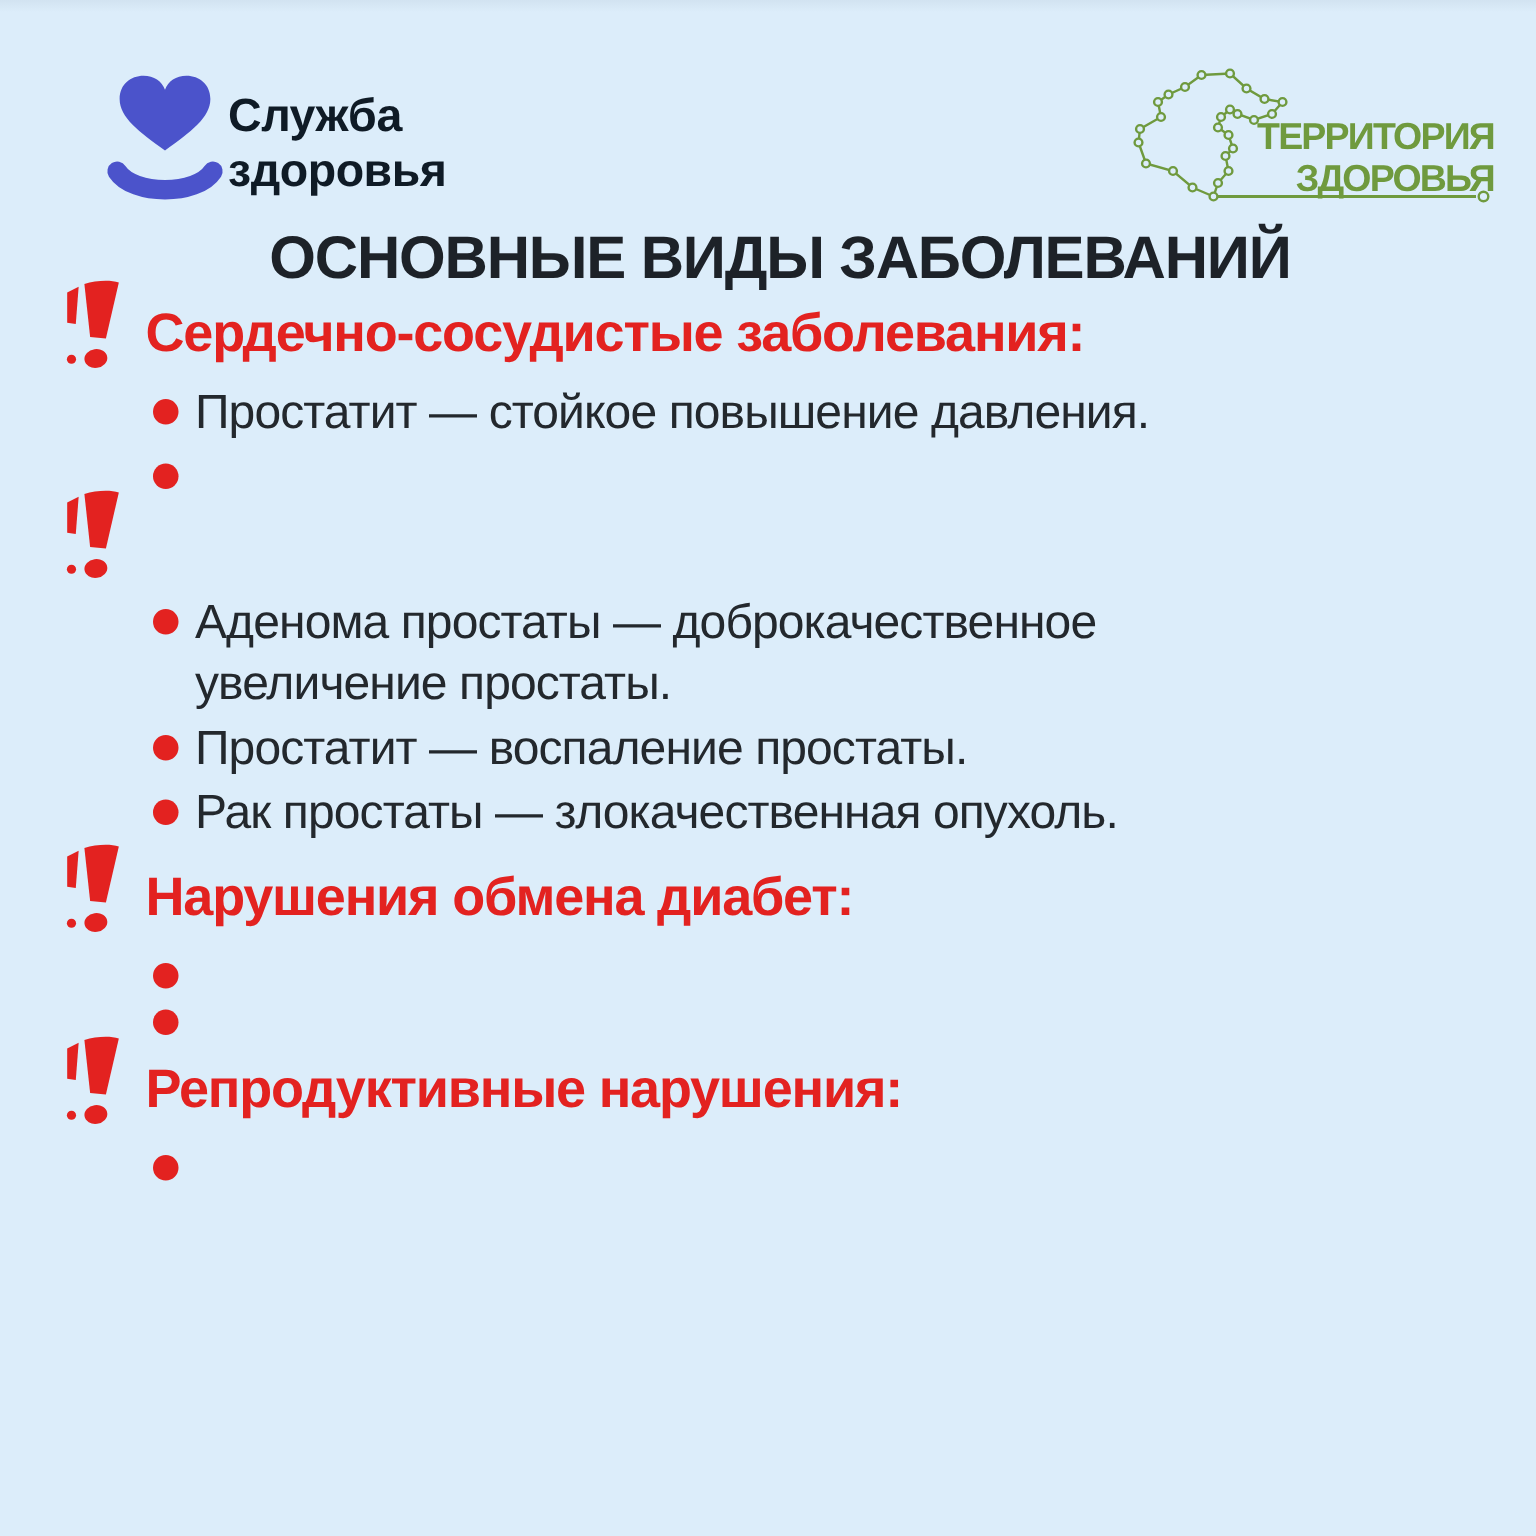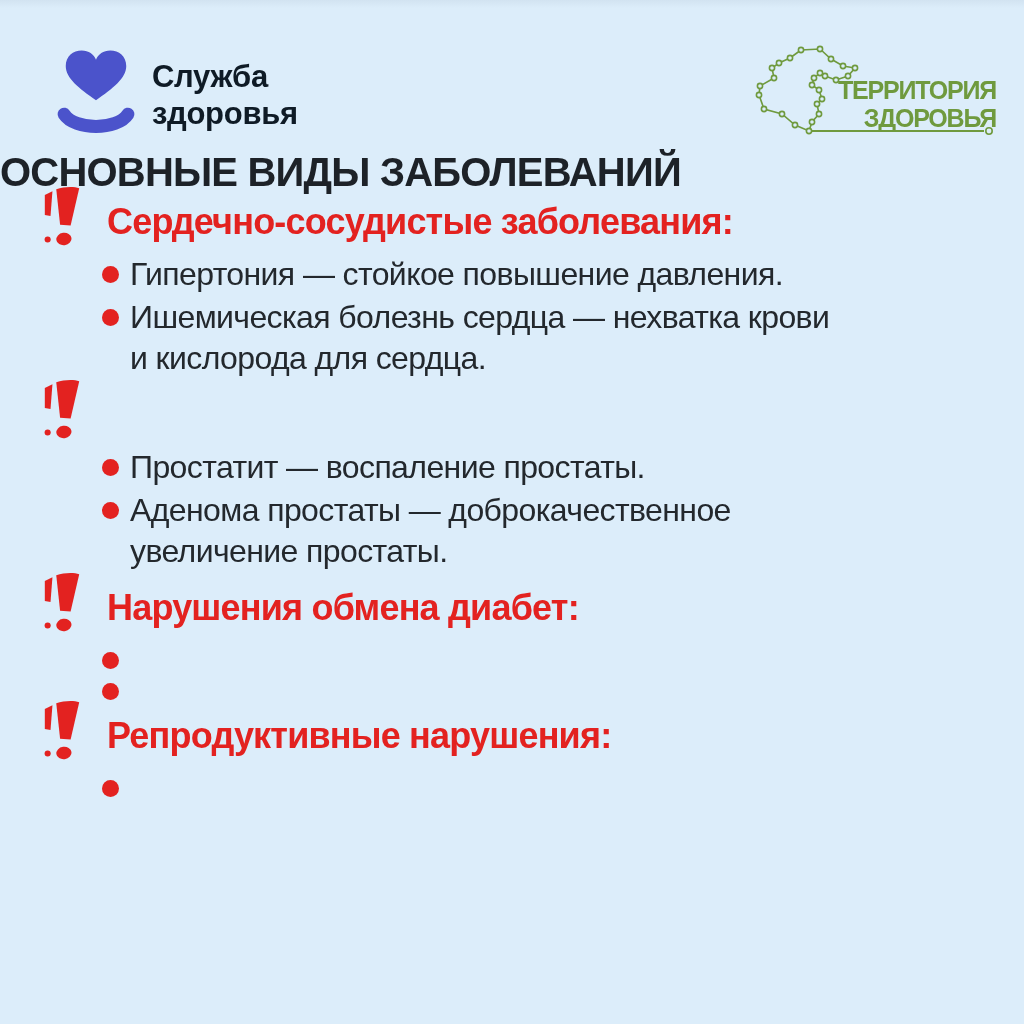--- a/index.html
+++ b/index.html
@@ -10,46 +10,48 @@
     overflow: hidden;
   }
   .page {
     position: relative;
     width: 1024px; height: 1024px;
     background: linear-gradient(#d2e3f1 0, #dcedfa 8px);
   }
 
   
   .logo-left {
-    position: absolute; left: 54px; top: 48px;
-    display: flex; align-items: center; gap: 14px; justify-content: space-between;
+    position: absolute; left: 68px; top: 48px;
+    display: flex; align-items: center;  justify-content: space-between;
   }
   .logo-left svg { width: 84px; height: 94px; display: block; }
   .logo-left .logo-text {
     font-weight: 700; font-size: 31px; line-height: 37px;
     color: #0f1b26; letter-spacing: -0.3px;
   }
   .logo-right {
     position: absolute; left: 748px; top: 44px;
   }
   .logo-right svg { display: block; }
 
   
   .title {
     position: absolute; top: 150px; left: 0; right: 0;
+    text-align: center;
     font-weight: 700; font-size: 40px;
     letter-spacing: -0.8px;
     color: #1d2228;
+    padding-left: 16px;
   }
 
   
   .content { position: absolute; top: 200px; left: 40px; right: 30px; }
   .section { margin-bottom: 14px; }
   .section-heading {
-    display: flex; align-items: flex-start; gap: 23px;
+    display: flex; align-items: flex-start; gap: 13px;
   }
   .excl { width: 44px; height: 62px; flex: 0 0 44px; margin-top: -14px; }
   .section-heading h2 {
     margin: 0; font-size: 36px; line-height: 44px;
     font-weight: 700; letter-spacing: -0.8px;
     color: #e32220;
   }
   ul.bullets { list-style: none; margin: 6px 0 0 0; padding: 0 0 0 62px; }
   ul.bullets li { display: flex; gap: 11px; margin-bottom: 2px; }
   .dot {
@@ -128,49 +130,51 @@
           <path fill="#e32220" d="M5,9 L13,5 L11,31 L5,30 Z"></path>
           <path fill="#e32220" d="M17,3 C25,0.5 35,0 41,2 L32,41 L21,40 Z"></path>
           <ellipse fill="#e32220" cx="25" cy="55" rx="8" ry="6.5" transform="rotate(-8 25 55)"></ellipse>
           <circle fill="#e32220" cx="8" cy="55.5" r="3.2"></circle>
         </svg>
         <h2>Сердечно-сосудистые заболевания:</h2>
       </div>
       <ul class="bullets">
         <li>
           <span class="dot"></span>
-          <span class="li-text">Гипертония — стойкое повышение давления.</span>
-        </li>
-        <li>
-          <span class="dot"></span>
-          <span class="li-text">Ишемическая болезнь сердца — нехватка крови
-и кислорода для сердца.</span>
-        </li>
-      </ul>
-    </div>
-
-    <div class="section">
-      <div class="section-heading">
-        <svg class="excl" viewBox="0 0 46 64" aria-hidden="true">
-          <path fill="#e32220" d="M5,9 L13,5 L11,31 L5,30 Z"></path>
-          <path fill="#e32220" d="M17,3 C25,0.5 35,0 41,2 L32,41 L21,40 Z"></path>
-          <ellipse fill="#e32220" cx="25" cy="55" rx="8" ry="6.5" transform="rotate(-8 25 55)"></ellipse>
-          <circle fill="#e32220" cx="8" cy="55.5" r="3.2"></circle>
-        </svg>
-      </div>
-      <ul class="bullets">
-        <li>
-          <span class="dot"></span>
-          <span class="li-text">Простатит — воспаление простаты.</span>
-        </li>
+          <span class="li-text">Простатит — стойкое повышение давления.</span>
+        </li>
+        <li>
+          <span class="dot"></span>
+        </li>
+      </ul>
+    </div>
+
+    <div class="section">
+      <div class="section-heading">
+        <svg class="excl" viewBox="0 0 46 64" aria-hidden="true">
+          <path fill="#e32220" d="M5,9 L13,5 L11,31 L5,30 Z"></path>
+          <path fill="#e32220" d="M17,3 C25,0.5 35,0 41,2 L32,41 L21,40 Z"></path>
+          <ellipse fill="#e32220" cx="25" cy="55" rx="8" ry="6.5" transform="rotate(-8 25 55)"></ellipse>
+          <circle fill="#e32220" cx="8" cy="55.5" r="3.2"></circle>
+        </svg>
+      </div>
+      <ul class="bullets">
         <li>
           <span class="dot"></span>
           <span class="li-text">Аденома простаты — доброкачественное
 увеличение простаты.</span>
         </li>
+        <li>
+          <span class="dot"></span>
+          <span class="li-text">Простатит — воспаление простаты.</span>
+        </li>
+        <li>
+          <span class="dot"></span>
+          <span class="li-text">Рак простаты — злокачественная опухоль.</span>
+        </li>
       </ul>
     </div>
 
     <div class="section">
       <div class="section-heading">
         <svg class="excl" viewBox="0 0 46 64" aria-hidden="true">
           <path fill="#e32220" d="M5,9 L13,5 L11,31 L5,30 Z"></path>
           <path fill="#e32220" d="M17,3 C25,0.5 35,0 41,2 L32,41 L21,40 Z"></path>
           <ellipse fill="#e32220" cx="25" cy="55" rx="8" ry="6.5" transform="rotate(-8 25 55)"></ellipse>
           <circle fill="#e32220" cx="8" cy="55.5" r="3.2"></circle>

